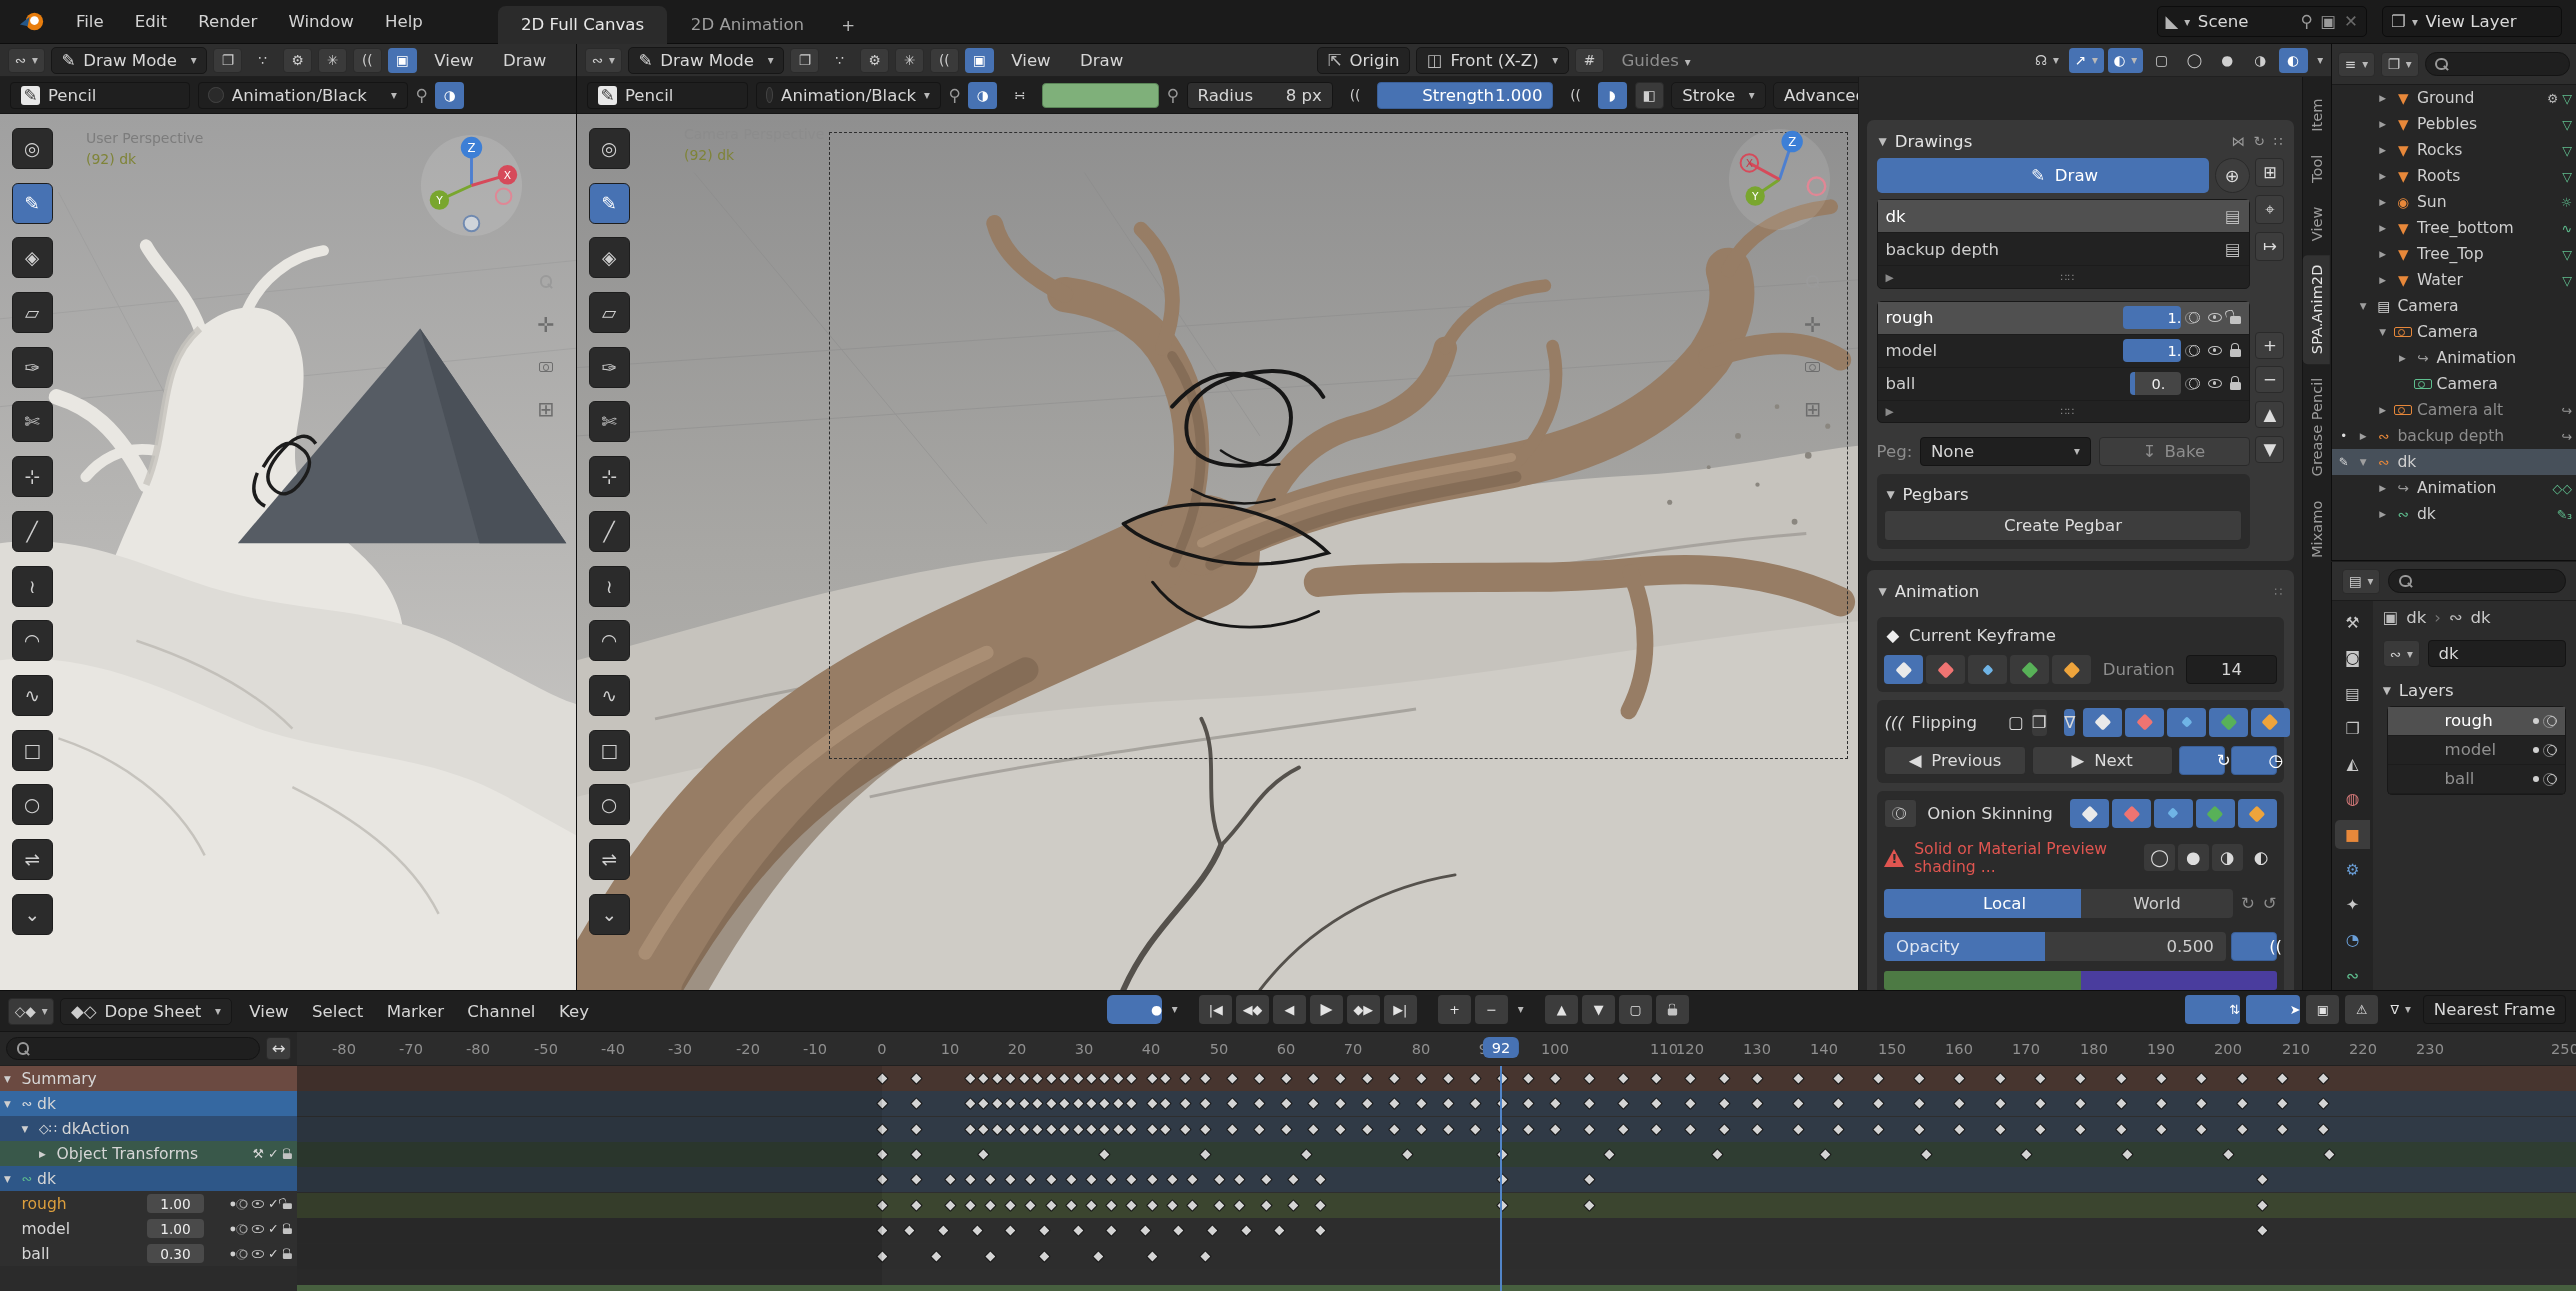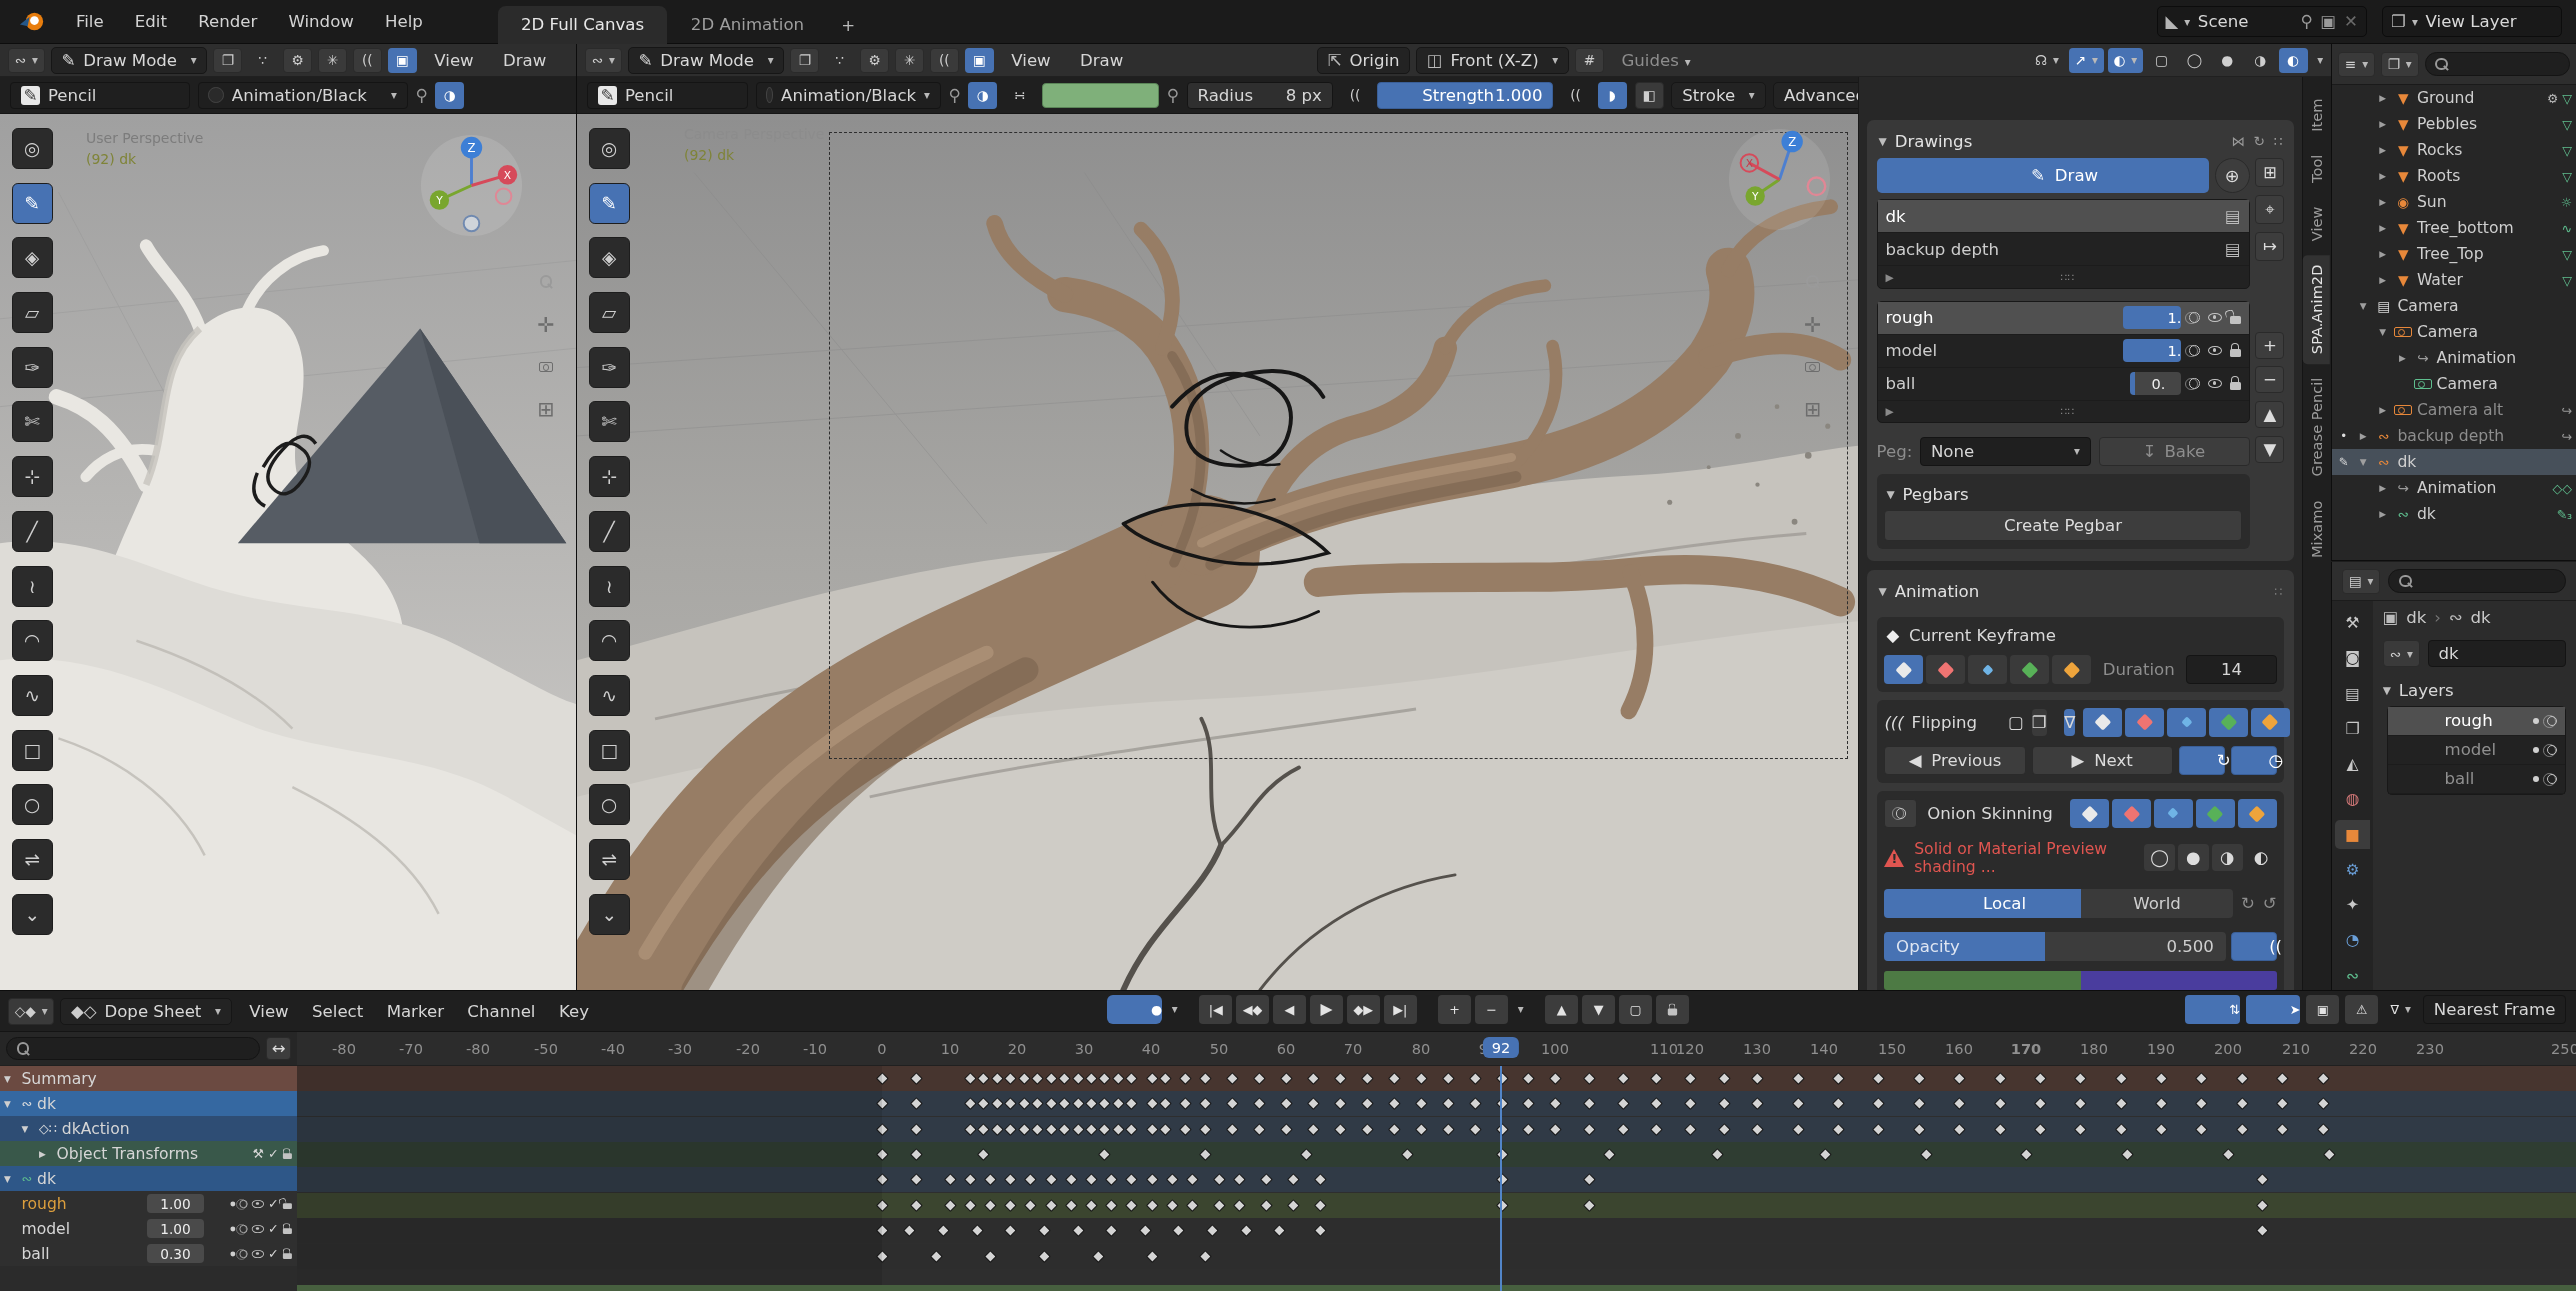--- a/index.html
+++ b/index.html
@@ -1001,21 +1001,21 @@
         <div class="ruler-num" style="left: 1056px;">70</div>
         <div class="ruler-num" style="left: 1124px;">80</div>
         <div class="ruler-num" style="left: 1191px;">90</div>
         <div class="ruler-num" style="left: 1258px;">100</div>
         <div class="ruler-num" style="left: 1367px;">110</div>
         <div class="ruler-num" style="left: 1393px;">120</div>
         <div class="ruler-num" style="left: 1460px;">130</div>
         <div class="ruler-num" style="left: 1527px;">140</div>
         <div class="ruler-num" style="left: 1595px;">150</div>
         <div class="ruler-num" style="left: 1662px;">160</div>
-        <div class="ruler-num" style="left: 1729px; font-weight: bold;">170</div>
+        <div class="ruler-num" style="left: 1729px;">170</div>
         <div class="ruler-num" style="left: 1797px;">180</div>
         <div class="ruler-num" style="left: 1864px;">190</div>
         <div class="ruler-num" style="left: 1931px;">200</div>
         <div class="ruler-num" style="left: 1999px;">210</div>
         <div class="ruler-num" style="left: 2066px;">220</div>
         <div class="ruler-num" style="left: 2133px;">230</div>
         <div class="ruler-num" style="left: 2200px; margin-top: 26px;">240</div>
         <div class="ruler-num" style="left: 2268px;">250</div>
         <div id="playhead-badge" style="left: 1204px;">92</div>
       </div>

